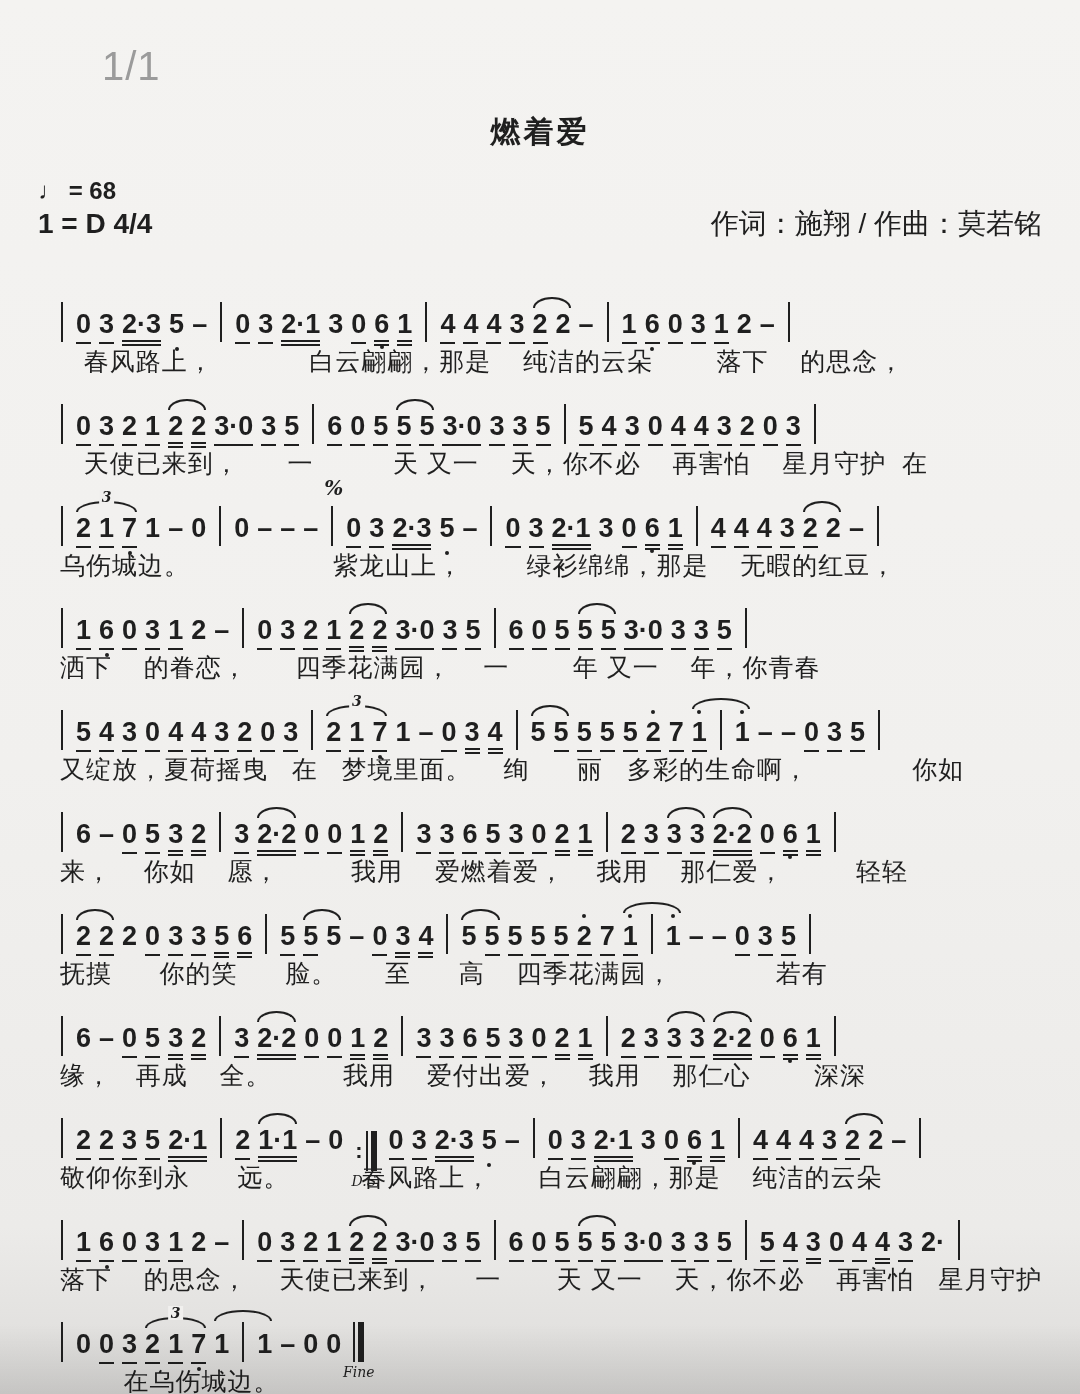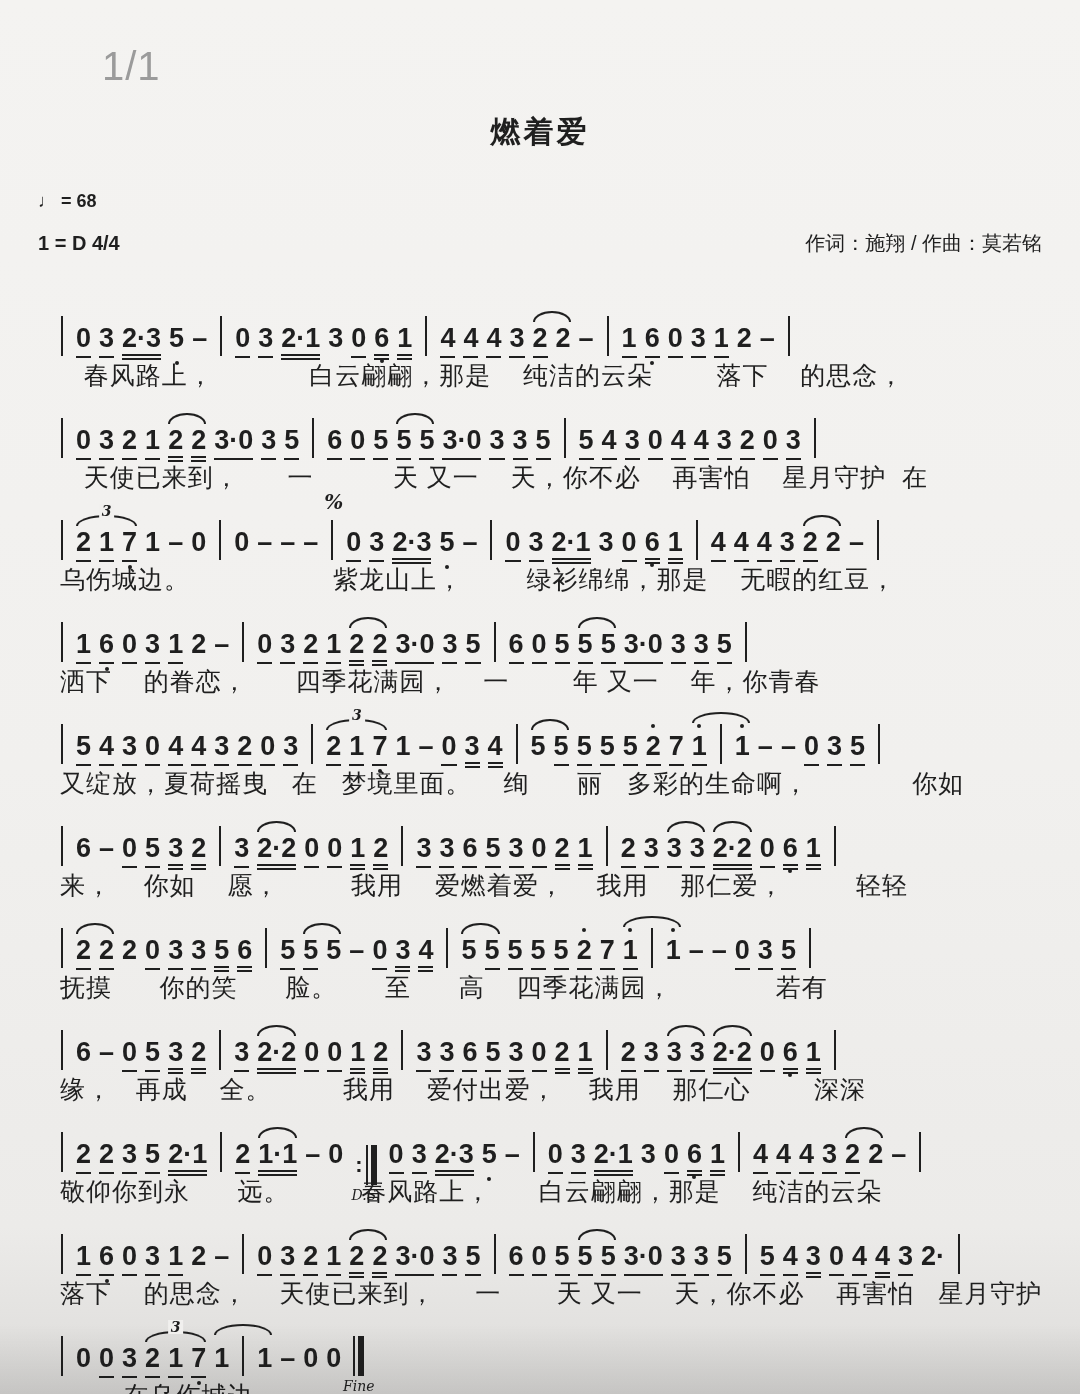--- a/index.html
+++ b/index.html
@@ -9,22 +9,22 @@
   }
   *{margin:0;padding:0;box-sizing:border-box;}
   html,body{width:1080px;}
   body{font-family:"Liberation Sans","DejaVu Sans",sans-serif;background:#e9e8e6;}
   .page{
     position:relative;width:1080px;height:1394px;overflow:hidden;color:var(--ink);
     background:linear-gradient(180deg,#f4f3f1 0%,#f1f0ee 55%,#ecebe9 88%,#dcdbd9 100%);
   }
   .page-num{position:absolute;top:44px;left:102px;font-size:40px;color:var(--muted);letter-spacing:1px;}
   .title{padding-top:84px;text-align:center;font-size:30px;font-weight:600;letter-spacing:3px;margin-top:28px;}
-  .tempo{margin:38px 0 0 38px;font-size:18px;font-weight:600;}
-  .meta-row{display:flex;justify-content:space-between;align-items:baseline;margin:18px 38px 0 38px;font-size:20px;font-weight:600;}
+  .tempo{margin:24px 0 0 38px;font-size:24px;font-weight:600;}
+  .meta-row{display:flex;justify-content:space-between;align-items:baseline;margin:0 38px 0 38px;font-size:28px;font-weight:600;}
   .credits{font-weight:400;text-align:right;}
   .score{margin-top:42px;}
   .system{padding-left:52px;margin-bottom:9px;}
   .notation{white-space:nowrap;padding-top:17px;height:53px;}
   .note{display:inline-block;position:relative;margin:0 4px;font-size:27px;font-weight:600;line-height:1.15;padding-bottom:2px;}
   .u1{border-bottom:2px solid var(--ink);}
   .u2{border-bottom:6px double var(--ink);padding-bottom:0;}
   .hd::before{content:"";position:absolute;top:-7px;left:50%;transform:translateX(-50%);
     width:4px;height:4px;border-radius:50%;background:var(--ink);}
   .ld::after{content:"";position:absolute;bottom:-9px;left:50%;transform:translateX(-50%);

